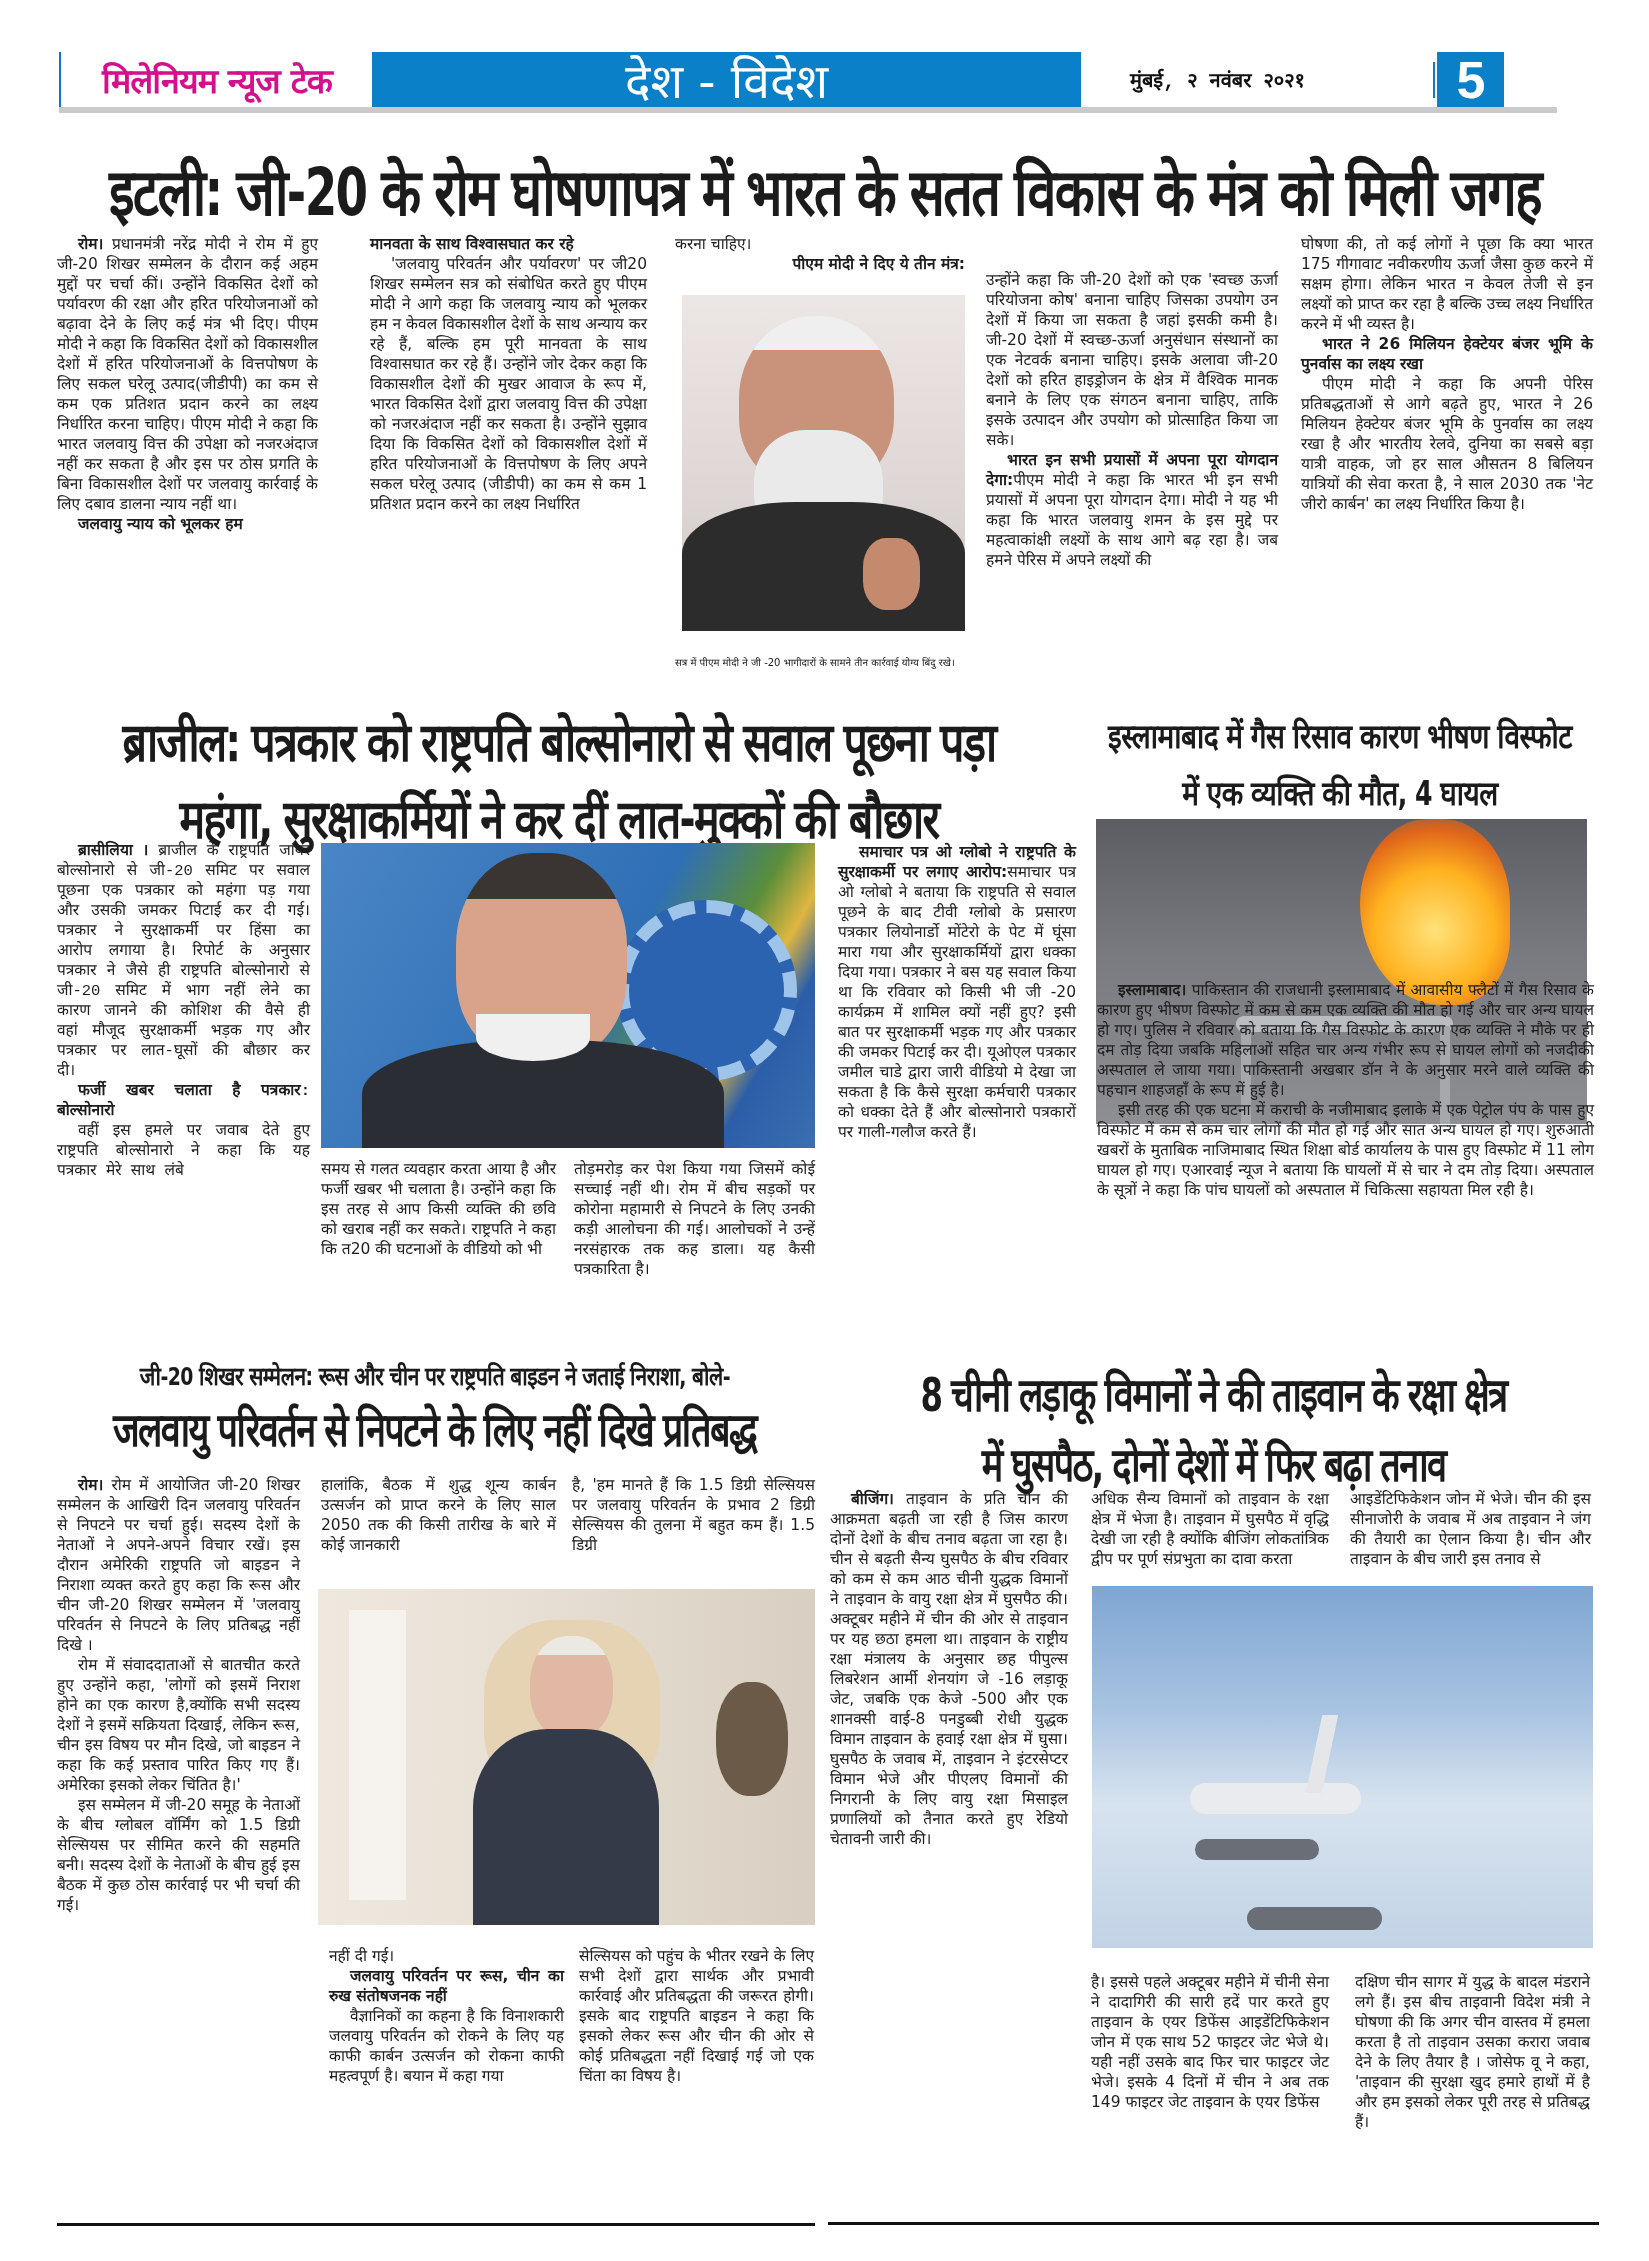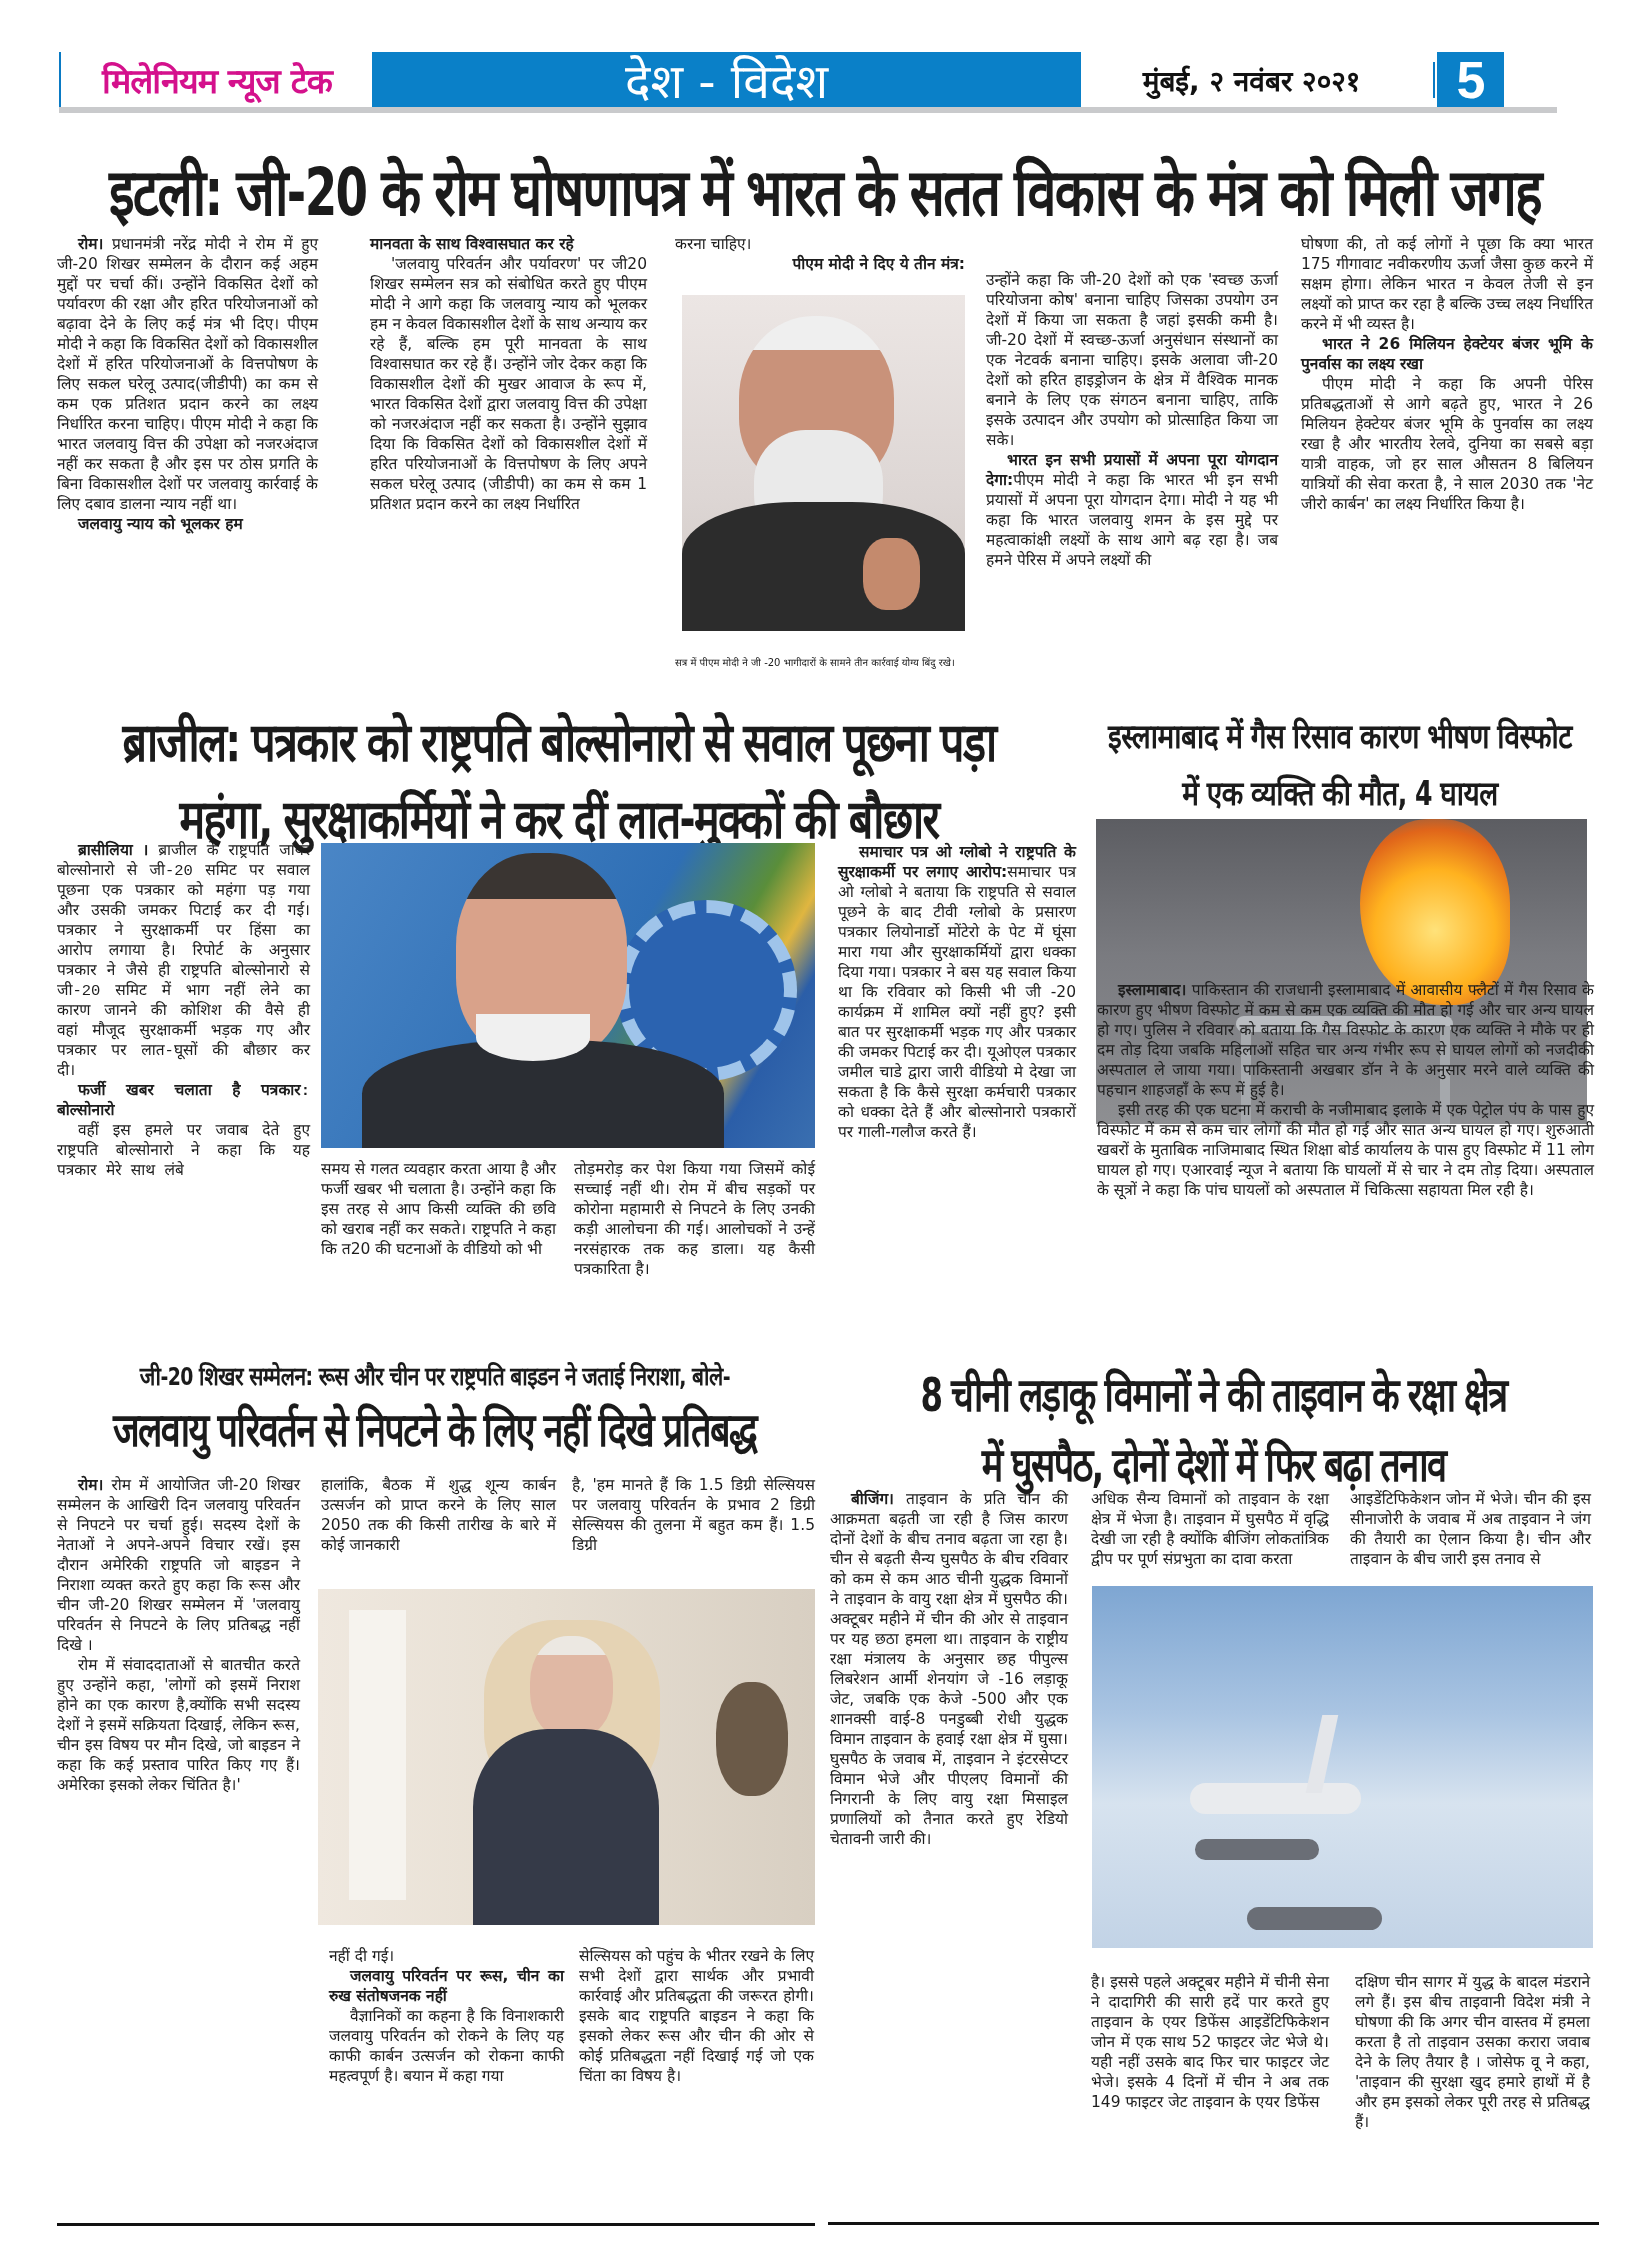--- a/index.html
+++ b/index.html
@@ -2,21 +2,21 @@
 <html style="font-size:8.3px"><head>
 <meta charset="utf-8">
 <style>
   html,body{margin:0;padding:0;background:#fff;}
   body{width:1650px;height:2261px;position:relative;overflow:hidden;font-family:"DejaVu Sans","Liberation Sans",sans-serif;color:#1a1a1a;}
   .abs{position:absolute;}
   
   .mast{left:59px;top:52px;width:1498px;height:55px;border-left:2.1px solid #0a7ac4;}
   .mast-logo{left:62px;top:52px;width:310px;height:55px;display:flex;align-items:center;justify-content:center;color:#d4118c;font-weight:bold;font-size:34px;font-family:"DejaVu Sans",sans-serif;letter-spacing:-1px;}
   .mast-sec{left:372px;top:52px;width:709px;height:55px;background:#0a80c8;color:#fff;display:flex;align-items:center;justify-content:center;font-weight:normal;font-size:48px;}
-  .mast-date{left:1081px;top:52px;width:341px;height:55px;display:flex;align-items:center;justify-content:center;font-weight:bold;font-size:28px;color:#111;}
+  .mast-date{left:1047px;top:52px;width:341px;height:55px;display:flex;align-items:center;justify-content:center;font-weight:bold;font-size:20px;color:#111;font-family:Liberation Mono, monospace;}
   .mast-page{left:1423px;top:52px;width:135px;height:55px;display:flex;align-items:center;}
   .mast-page .bar{width:2.1px;height:36px;background:#0a7ac4;margin-left:10.3px;margin-right:2.1px;}
   .mast-page .num{background:#0a80c8;color:#fff;font-weight:bold;font-size:52px;height:55px;width:67px;display:flex;align-items:center;justify-content:center;font-family:"Liberation Sans",sans-serif;}
   .mast-gray{left:59px;top:107px;width:1498px;height:6.2px;background:#c9cacc;}
 
   .hl{font-family:"DejaVu Sans Condensed","DejaVu Sans",sans-serif;font-weight:bold;color:#1b1b1b;letter-spacing:-1.6px;white-space:nowrap;text-align:center;}
   .h1{left:62px;top:147px;width:1526px;font-size:52px;line-height:72px;transform:scaleY(1.25);transform-origin:top;}
   .col{position:absolute;font-size:15.5px;line-height:20px;text-align:justify;color:#1d1d1d;font-family:"DejaVu Sans",sans-serif;}
   .col p{margin:0;text-indent:21px;}
   .col .lead{font-weight:bold;}
@@ -108,20 +108,21 @@
   <p><span class="lead">इस्लामाबाद।</span> <span>पाकिस्तान की राजधानी इस्लामाबाद में आवासीय फ्लैटों में गैस रिसाव के कारण हुए भीषण विस्फोट में कम से कम एक व्यक्ति की मौत हो गई और चार अन्य घायल हो गए। पुलिस ने रविवार को बताया कि गैस विस्फोट के कारण एक व्यक्ति ने मौके पर ही दम तोड़ दिया जबकि महिलाओं सहित चार अन्य गंभीर रूप से घायल लोगों को नजदीकी अस्पताल ले जाया गया। पाकिस्तानी अखबार डॉन ने के अनुसार मरने वाले व्यक्ति की पहचान शाहजहाँ के रूप में हुई है।</span></p>
   <p>इसी तरह की एक घटना में कराची के नजीमाबाद इलाके में एक पेट्रोल पंप के पास हुए विस्फोट में कम से कम चार लोगों की मौत हो गई और सात अन्य घायल हो गए। शुरुआती खबरों के मुताबिक नाजिमाबाद स्थित शिक्षा बोर्ड कार्यालय के पास हुए विस्फोट में 11 लोग घायल हो गए। एआरवाई न्यूज ने बताया कि घायलों में से चार ने दम तोड़ दिया। अस्पताल के सूत्रों ने कहा कि पांच घायलों को अस्पताल में चिकित्सा सहायता मिल रही है।</p>
 </div>
 
 <div class="abs hl" style="left:52px;top:1359px;width:766px;font-size:21px;line-height:31px;letter-spacing:-0.5px;transform:scaleY(1.2);transform-origin:top;">जी-20 शिखर सम्मेलन: रूस और चीन पर राष्ट्रपति बाइडन ने जताई निराशा, बोले-</div>
 <div class="abs hl" style="left:49px;top:1397px;width:771px;font-size:36px;line-height:52px;transform:scaleY(1.3);transform-origin:top;">जलवायु परिवर्तन से निपटने के लिए नहीं दिखे प्रतिबद्ध</div>
 
 <div class="col" style="left:57px;top:1475px;width:243px;">
   <p><span class="lead">रोम।</span> <span>रोम में आयोजित जी-20 शिखर सम्मेलन के आखिरी दिन जलवायु परिवर्तन से निपटने पर चर्चा हुई। सदस्य देशों के नेताओं ने अपने-अपने विचार रखें। इस दौरान अमेरिकी राष्ट्रपति जो बाइडन ने निराशा व्यक्त करते हुए कहा कि रूस और चीन जी-20 शिखर सम्मेलन में 'जलवायु परिवर्तन से निपटने के लिए प्रतिबद्ध नहीं दिखे ।</span></p>
   <p>रोम में संवाददाताओं से बातचीत करते हुए उन्होंने कहा, 'लोगों को इसमें निराश होने का एक कारण है,क्योंकि सभी सदस्य देशों ने इसमें सक्रियता दिखाई, लेकिन रूस, चीन इस विषय पर मौन दिखे, जो बाइडन ने कहा कि कई प्रस्ताव पारित किए गए हैं। अमेरिका इसको लेकर चिंतित है।'</p>
+  <p>इस सम्मेलन में जी-20 समूह के नेताओं के बीच ग्लोबल वॉर्मिंग को 1.5 डिग्री सेल्सियस पर सीमित करने की सहमति बनी। सदस्य देशों के नेताओं के बीच हुई इस बैठक में कुछ ठोस कार्रवाई पर भी चर्चा की गई।</p>
 </div>
 <div class="col" style="left:321px;top:1475px;width:235px;">
   <p class="noind">हालांकि, बैठक में शुद्ध शून्य कार्बन उत्सर्जन को प्राप्त करने के लिए साल 2050 तक की किसी तारीख के बारे में कोई जानकारी</p>
 </div>
 <div class="col" style="left:572px;top:1475px;width:243px;">
   <p class="noind">है, 'हम मानते हैं कि 1.5 डिग्री सेल्सियस पर जलवायु परिवर्तन के प्रभाव 2 डिग्री सेल्सियस की तुलना में बहुत कम हैं। 1.5 डिग्री</p>
 </div>
 <div class="photo" style="left:318px;top:1589px;width:497px;height:336px;background:linear-gradient(90deg,#efe8df 0%,#e8e0d4 40%,#d8cfc2 100%);">
   <div style="position:absolute;left:31px;top:21px;width:57px;height:290px;background:#f6f3ee;"></div>
   <div style="position:absolute;left:166px;top:31px;width:176px;height:186px;border-radius:40%;background:#e5d3b4;"></div>

